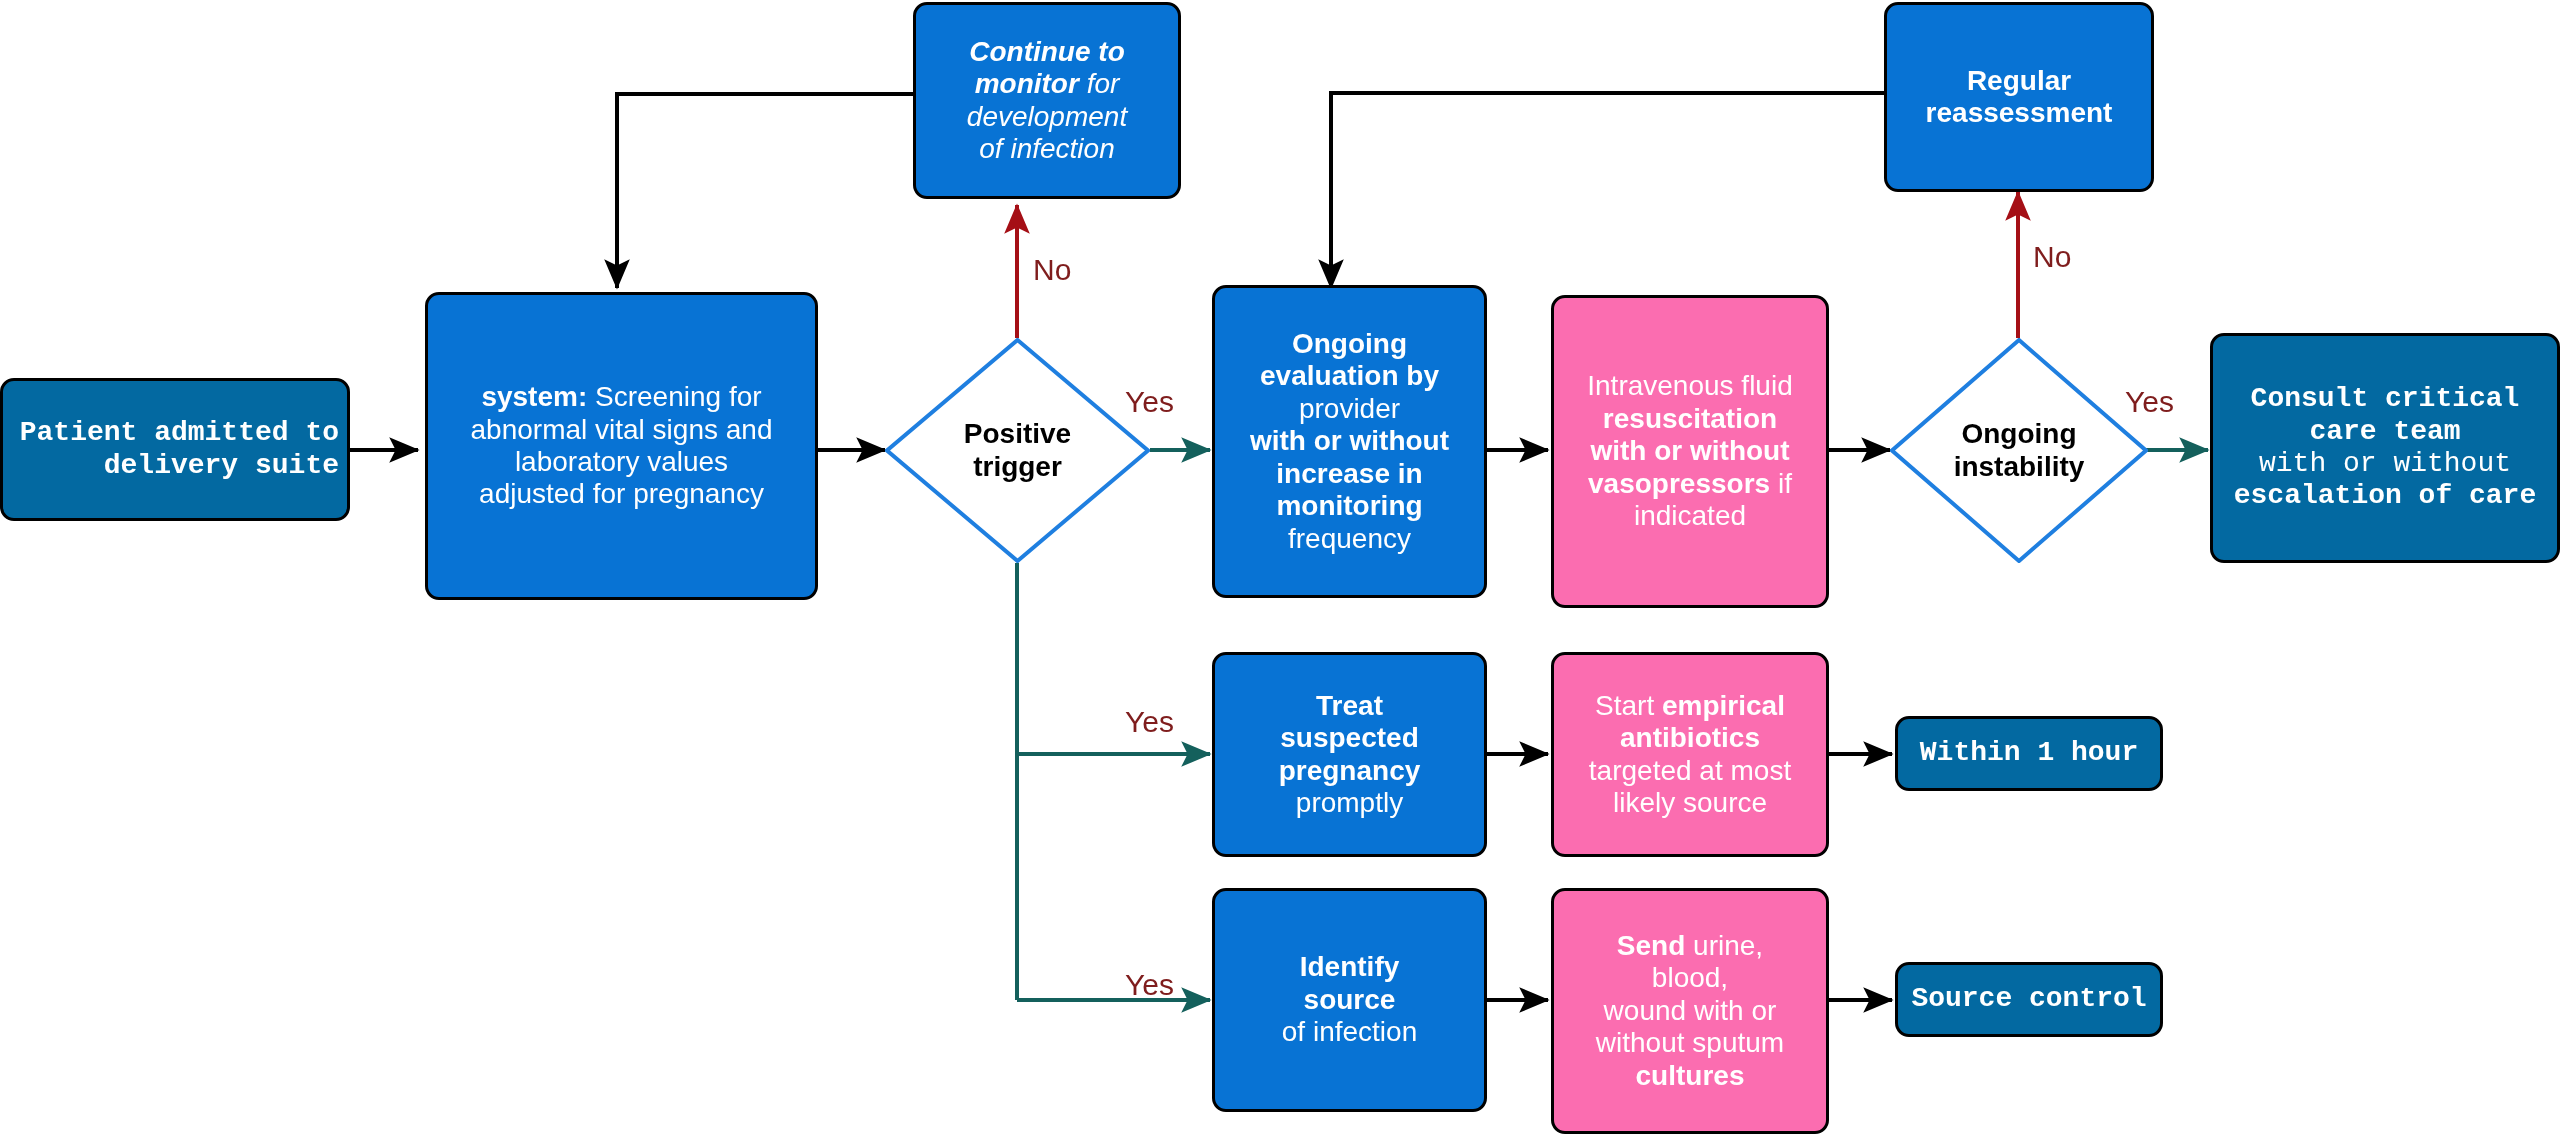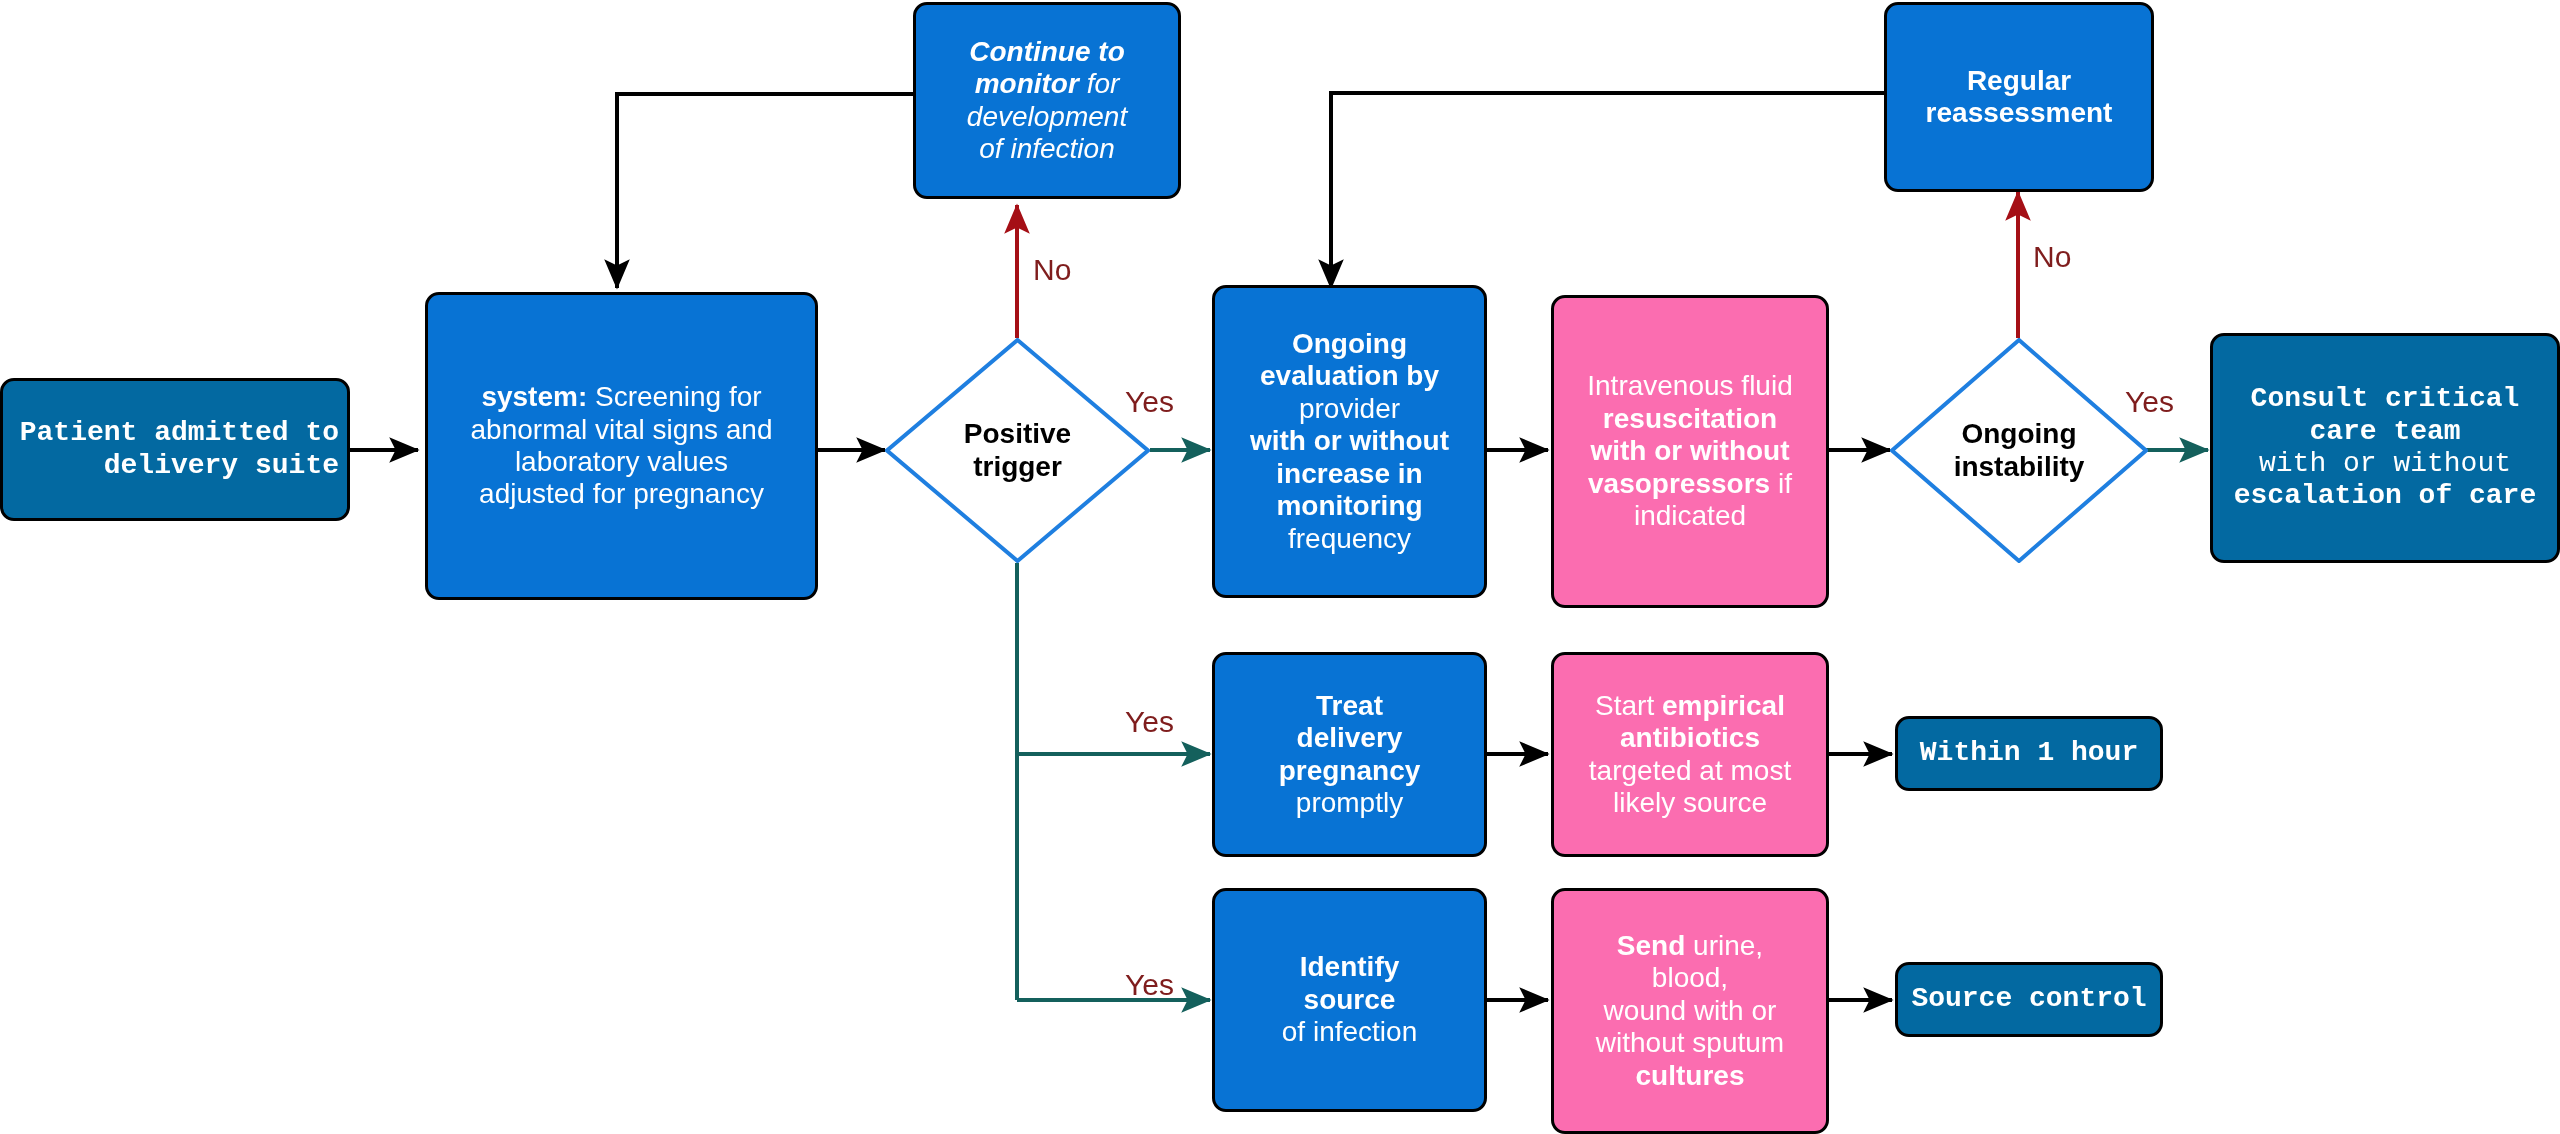--- a/index.html
+++ b/index.html
@@ -192,21 +192,21 @@
         <div><b>Consult critical</b></div>
         <div><b>care team</b></div>
         <div><span>with or without</span></div>
         <div><b>escalation of care</b></div>
       </div>
   </div>
 
   <div class="node box blue" style="left:1212px; top:652px; width:275px; height:205px; font-size:28px;">
     <div class="txt">
         <div><b>Treat</b></div>
-        <div><b>delivery</b></div>
+        <div><b>suspected</b></div>
         <div><b>pregnancy</b></div>
         <div><span>promptly</span></div>
       </div>
   </div>
 
   <div class="node box pink" style="left:1551px; top:652px; width:278px; height:205px; font-size:28px;">
     <div class="txt">
         <div><span>Start </span><b>empirical</b></div>
         <div><b>antibiotics</b></div>
         <div><span>targeted at most</span></div>

